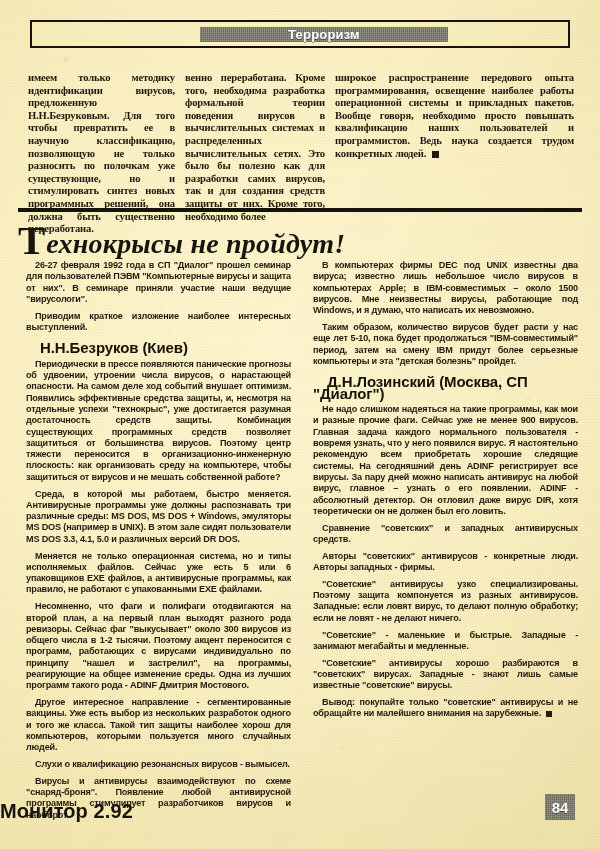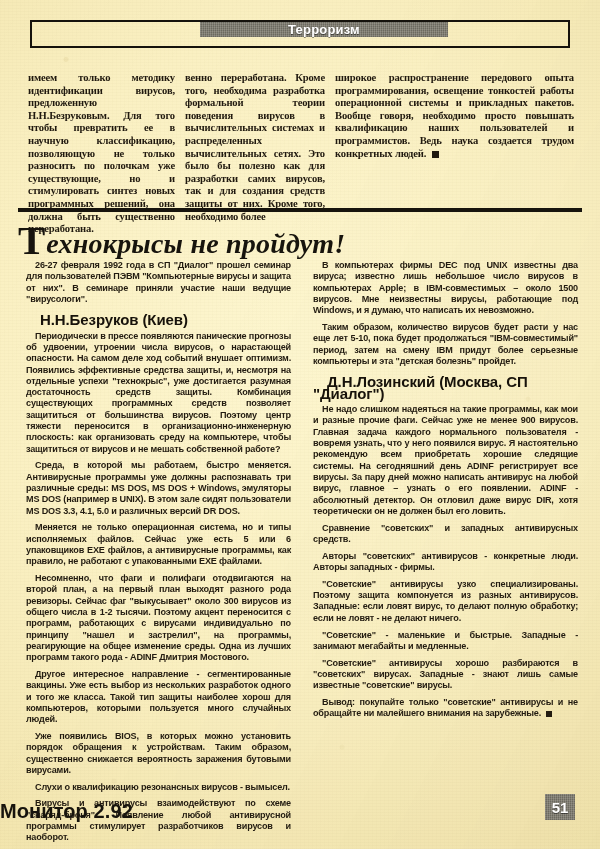--- a/index.html
+++ b/index.html
@@ -53,21 +53,21 @@
   
   .runhead-wrap {
     position: absolute;
     left: 30px;
     top: 20px;
     width: 540px;
     height: 28px;
     border: 2px solid #15120c;
     box-sizing: border-box;
     display: flex;
-    align-items: flex-start;
+    align-items: center;
   }
   .runhead-pad-left  { flex: 0 0 168px; }
   .runhead-pad-right { flex: 1 1 auto; }
   .runhead-block {
     flex: 0 0 248px;
     background: #7d7a6e;
     background-image:
       repeating-linear-gradient(90deg, rgba(255,255,255,.16) 0 1px, rgba(0,0,0,0) 1px 2px),
       repeating-linear-gradient(0deg,  rgba(0,0,0,.14) 0 1px, rgba(0,0,0,0) 1px 2px);
     display: flex;
@@ -242,42 +242,42 @@
   </div>
 
   <div class="tail">
     <div class="tail-col c1">
       <p>имеем только методику идентификации вирусов, предложенную Н.Н.Безруковым. Для того чтобы превратить ее в научную классификацию, позволяющую не только разносить по полочкам уже существующие, но и стимулировать синтез новых программных решений, она должна быть существенно переработана.</p>
     </div>
     <div class="tail-col c2">
       <p>венно переработана. Кроме того, необходима разработка формальной теории поведения вирусов в вычислительных системах и распределенных вычислительных сетях. Это было бы полезно как для разработки самих вирусов, так и для создания средств защиты от них. Кроме того, необходимо более</p>
     </div>
     <div class="tail-col c3">
-      <p><span>широкое распространение передового опыта программирования, освещение тонкостей работы операционной системы и прикладных пакетов. Вообще говоря, необходимо просто повышать квалификацию наших пользователей и программистов. Ведь наука создается трудом конкретных людей.</span><span class="endmark"></span></p>
+      <p><span>широкое распространение передового опыта программирования, освещение наиболее работы операционной системы и прикладных пакетов. Вообще говоря, необходимо просто повышать квалификацию наших пользователей и программистов. Ведь наука создается трудом конкретных людей.</span><span class="endmark"></span></p>
     </div>
   </div>
 
   <div class="rule-thick"></div>
   <div class="headline">
     <span class="dropcap">Т</span>
     <span class="headline-rest">ехнокрысы не пройдут!</span>
   </div>
 
   <div class="article">
 
     <div class="art-col">
       <p>26-27 февраля 1992 года в СП "Диалог" прошел семинар для пользователей ПЭВМ "Компьютерные вирусы и защита от них". В семинаре приняли участие наши ведущие "вирусологи".</p>
+      <p>Приводим краткое изложение наиболее интересных выступлений.</p>
 
       <div class="speaker">Н.Н.Безруков (Киев)</div>
       <p>Периодически в прессе появляются панические прогнозы об удвоении, утроении числа вирусов, о нарастающей опасности. На самом деле ход событий внушает оптимизм. Появились эффективные средства защиты, и, несмотря на отдельные успехи "технокрыс", уже достигается разумная достаточность средств защиты. Комбинация существующих программных средств позволяет защититься от большинства вирусов. Поэтому центр тяжести переносится в организационно-инженерную плоскость: как организовать среду на компьютере, чтобы защититься от вирусов и не мешать собственной работе?</p>
       <p>Среда, в которой мы работаем, быстро меняется. Антивирусные программы уже должны распознавать три различные среды: MS DOS, MS DOS + Windows, эмуляторы MS DOS (например в UNIX). В этом зале сидят пользователи MS DOS 3.3, 4.1, 5.0 и различных версий DR DOS.</p>
       <p>Меняется не только операционная система, но и типы исполняемых файлов. Сейчас уже есть 5 или 6 упаковщиков EXE файлов, а антивирусные программы, как правило, не работают с упакованными EXE файлами.</p>
       <p>Несомненно, что фаги и полифаги отодвигаются на второй план, а на первый план выходят разного рода ревизоры. Сейчас фаг "выкусывает" около 300 вирусов из общего числа в 1-2 тысячи. Поэтому акцент переносится с программ, работающих с вирусами индивидуально по принципу "нашел и застрелил", на программы, реагирующие на общее изменение среды. Одна из лучших программ такого рода - ADINF Дмитрия Мостового.</p>
       <p>Другое интересное направление - сегментированные вакцины. Уже есть выбор из нескольких разработок одного и того же класса. Такой тип защиты наиболее хорош для компьютеров, которыми пользуется много случайных людей.</p>
-      <p>Уже появились BIOS, в которых можно установить порядок обращения к устройствам. Таким образом, существенно снижается вероятность заражения бутовыми вирусами.</p>
       <p>Слухи о квалификацию резонансных вирусов - вымысел.</p>
       <p>Вирусы и антивирусы взаимодействуют по схеме "снаряд-броня". Появление любой антивирусной программы стимулирует разработчиков вирусов и наоборот.</p>
 
     </div>
 
     <div class="art-col">
       <p>В компьютерах фирмы DEC под UNIX известны два вируса; известно лишь небольшое число вирусов в компьютерах Apple; в IBM-совместимых – около 1500 вирусов. Мне неизвестны вирусы, работающие под Windows, и я думаю, что написать их невозможно.</p>
       <p>Таким образом, количество вирусов будет расти у нас еще лет 5-10, пока будет продолжаться "IBM-совместимый" период, затем на смену IBM придут более серьезные компьютеры и эта "детская болезнь" пройдет.</p>
 
       <div class="speaker">Д.Н.Лозинский (Москва, СП "Диалог")</div>
@@ -288,17 +288,17 @@
       <p>"Советские" антивирусы узко специализированы. Поэтому защита компонуется из разных антивирусов. Западные: если ловят вирус, то делают полную обработку; если не ловят - не делают ничего.</p>
       <p>"Советские" - маленькие и быстрые. Западные - занимают мегабайты и медленные.</p>
       <p>"Советские" антивирусы хорошо разбираются в "советских" вирусах. Западные - знают лишь самые известные "советские" вирусы.</p>
       <p><span>Вывод: покупайте только "советские" антивирусы и не обращайте ни малейшего внимания на зарубежные.</span><span class="endmark-sm"></span></p>
     </div>
 
   </div>
 
   <div class="footer">
     <div class="footer-title">Монитор 2.92</div>
-    <div class="pagenum">51</div>
+    <div class="pagenum">84</div>
   </div>
 
  </div>
 </div>
 
 </body></html>

